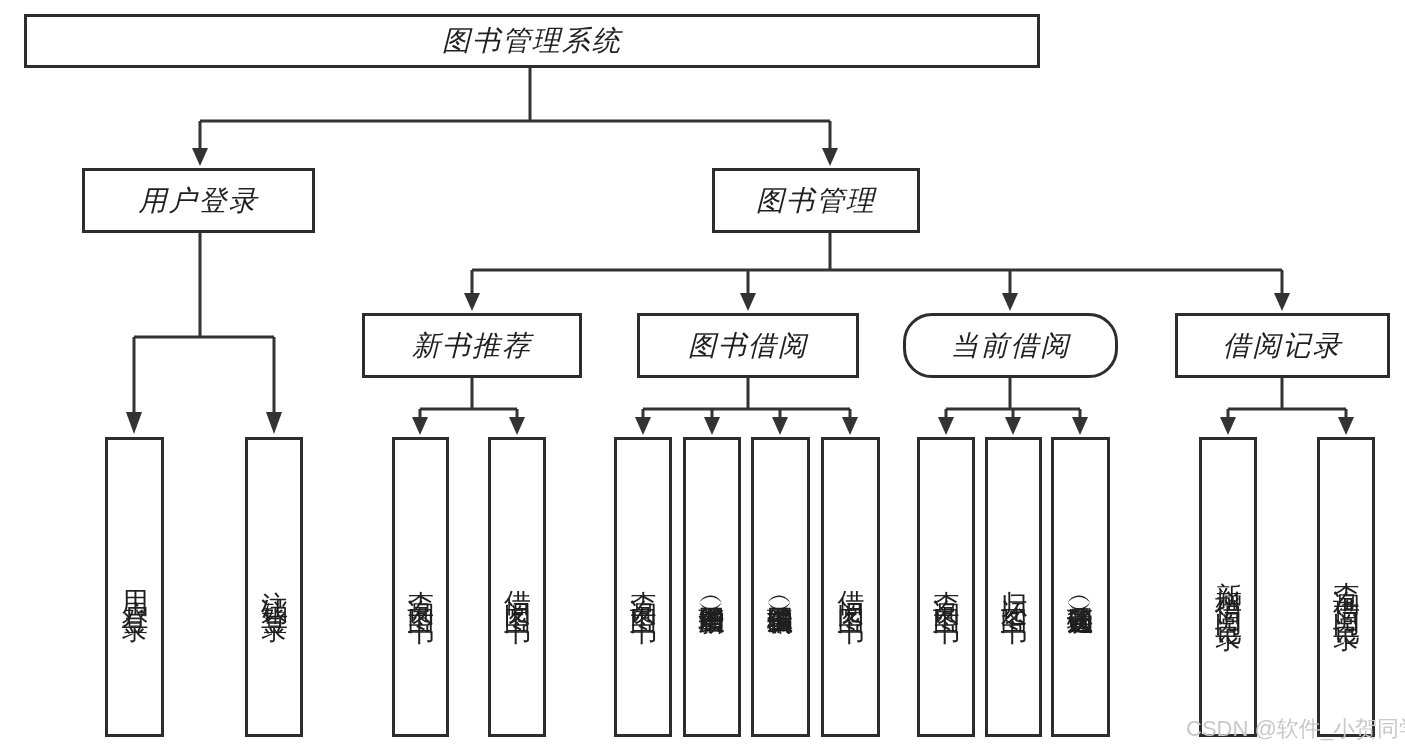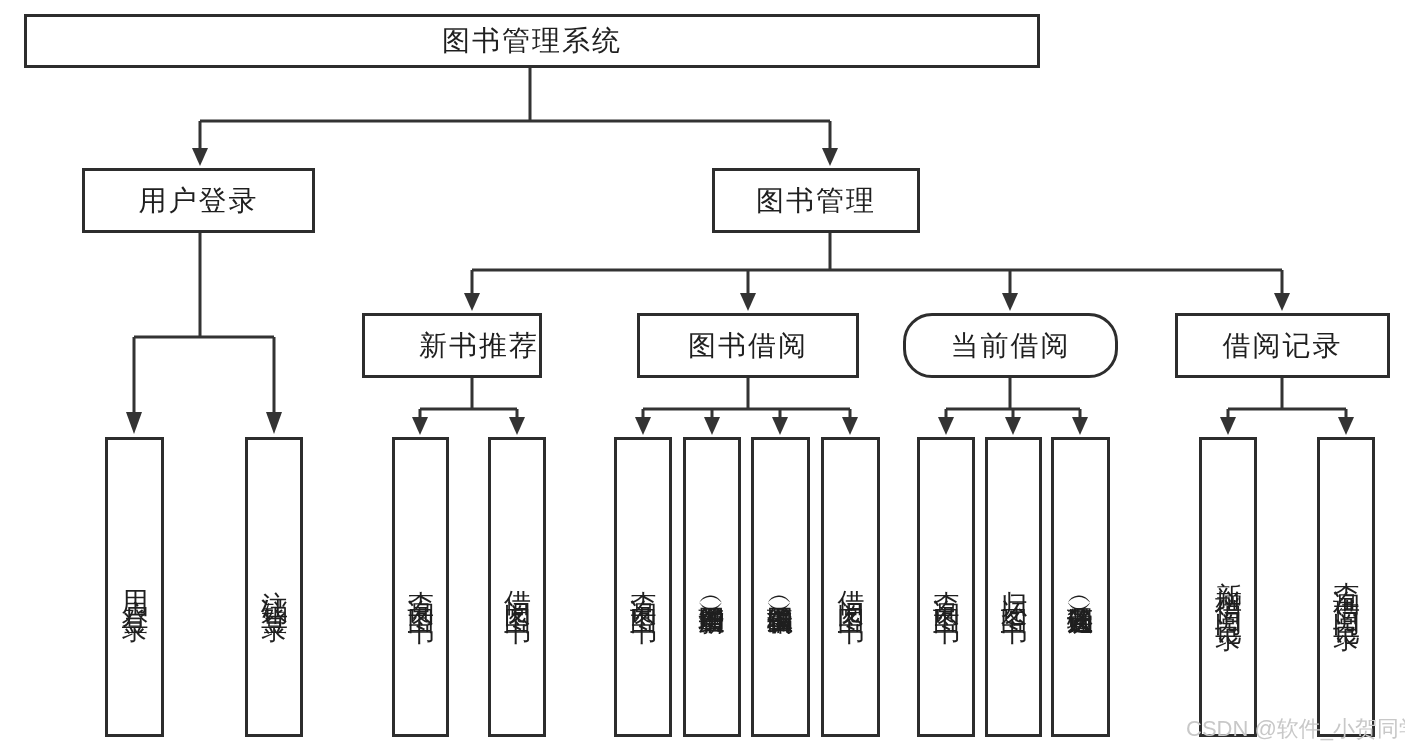--- a/index.html
+++ b/index.html
@@ -36,20 +36,21 @@
     border: 3px solid #2d2d2d;
     display: flex;
     align-items: center;
     justify-content: center;
   }
   .hlabel {
     font-size: 28px;
     color: #1f1f1f;
     letter-spacing: 2px;
     white-space: nowrap;
+    font-style: italic;
   }
   .vlabel {
     writing-mode: vertical-rl;
     text-orientation: mixed;
     font-size: 27px;
     color: #1f1f1f;
     letter-spacing: 9px;
     line-height: 1;
     white-space: nowrap;
   }
@@ -126,21 +127,21 @@
     <span class="hlabel">图书管理系统</span>
   </div>
 
   <div class="node" style="left:82px; top:168px; width:233px; height:65px;">
     <span class="hlabel">用户登录</span>
   </div>
   <div class="node" style="left:712px; top:168px; width:208px; height:65px;">
     <span class="hlabel">图书管理</span>
   </div>
 
-  <div class="node" style="left:362px; top:313px; width:180px; height:65px;justify-content:flex-end;">
+  <div class="node" style="left:362px; top:313px; width:220px; height:65px;">
     <span class="hlabel">新书推荐</span>
   </div>
   <div class="node" style="left:637px; top:313px; width:222px; height:65px;justify-content:center;">
     <span class="hlabel">图书借阅</span>
   </div>
   <div class="node" style="left:903px; top:313px; width:215px; height:65px;border-radius:29px;">
     <span class="hlabel">当前借阅</span>
   </div>
   <div class="node" style="left:1175px; top:313px; width:215px; height:65px;">
     <span class="hlabel">借阅记录</span>

